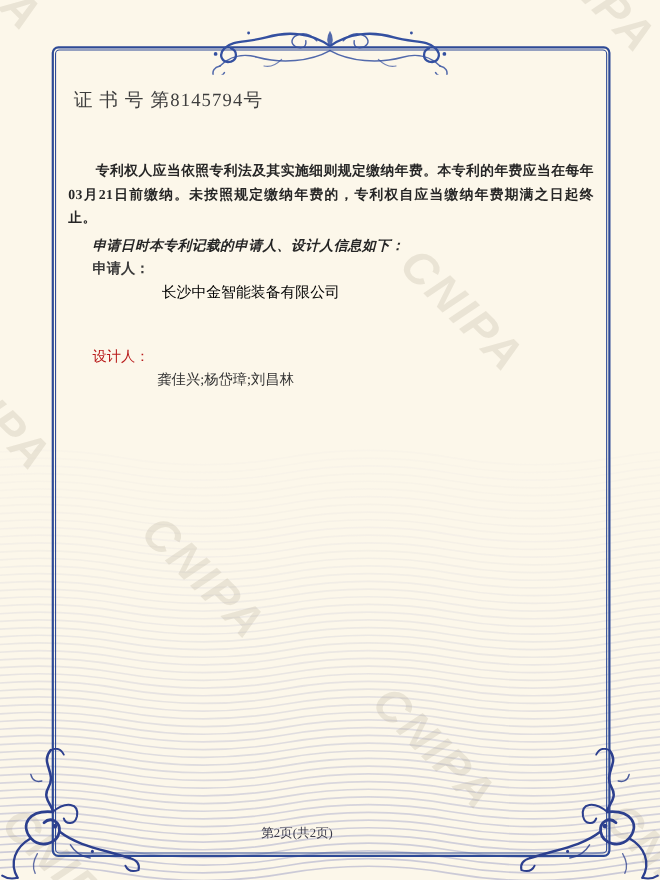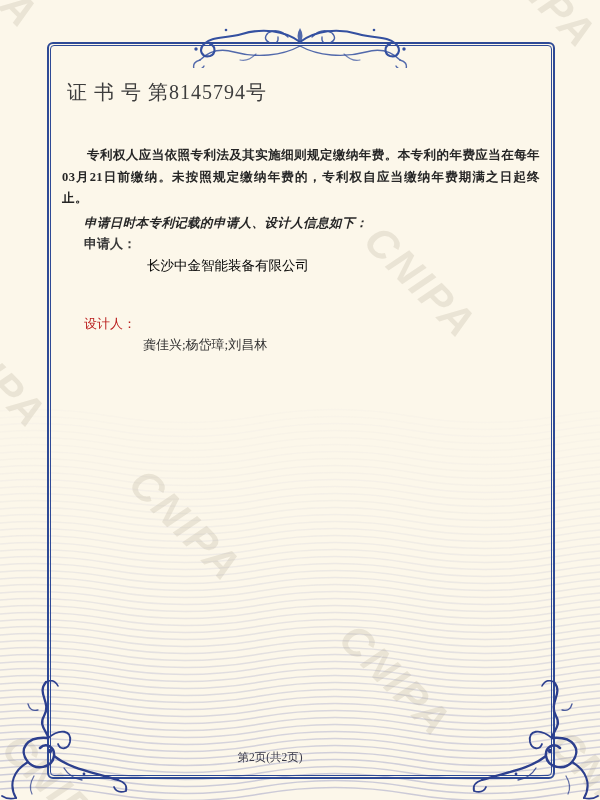--- a/index.html
+++ b/index.html
@@ -30,21 +30,21 @@
   .frame-inner{position:absolute;inset:1px;border:1px solid var(--frame_blue);
       border-radius:4px;}
 
   .ornament{position:absolute;z-index:4;}
   #ornament-top{left:185px;top:16px;width:230px;height:52px;}
   #ornament-bl{left:-2px;top:680px;width:132px;height:122px;}
   #ornament-br{right:-2px;top:680px;width:132px;height:122px;transform:scaleX(-1);}
 
   
   .txt{position:absolute;z-index:5;color:var(--text_dark);}
-  .cert-no{left:67px;top:79px;font-size:20px;letter-spacing:1px;color:#3d3d3d;}
+  .cert-no{left:67px;top:79px;font-size:17px;letter-spacing:1px;color:#3d3d3d;}
   .fee-para{left:62px;top:145px;width:478px;font-size:12.5px;font-weight:600;
       line-height:21.5px;text-indent:2em;text-align:justify;letter-spacing:0.4px;color:#262626;}
   .info-header{left:84px;top:215px;font-size:12.5px;font-weight:600;letter-spacing:0.4px;color:#262626;font-style:italic;}
   .applicant-label{left:84px;top:235px;font-size:13px;color:#3a3a3a;font-weight:bold;}
   .applicant-name{left:147px;top:257px;font-size:13.5px;color:#000000;}
   .designer-label{left:84px;top:315px;font-size:13px;color:#b91c1c;}
   .designer-names{left:143px;top:336px;font-size:13px;color:#333;}
   .footer-page{left:0;top:750px;width:540px;text-align:center;font-size:11.5px;color:#3a3a4a;}
 </style>
 </head>

